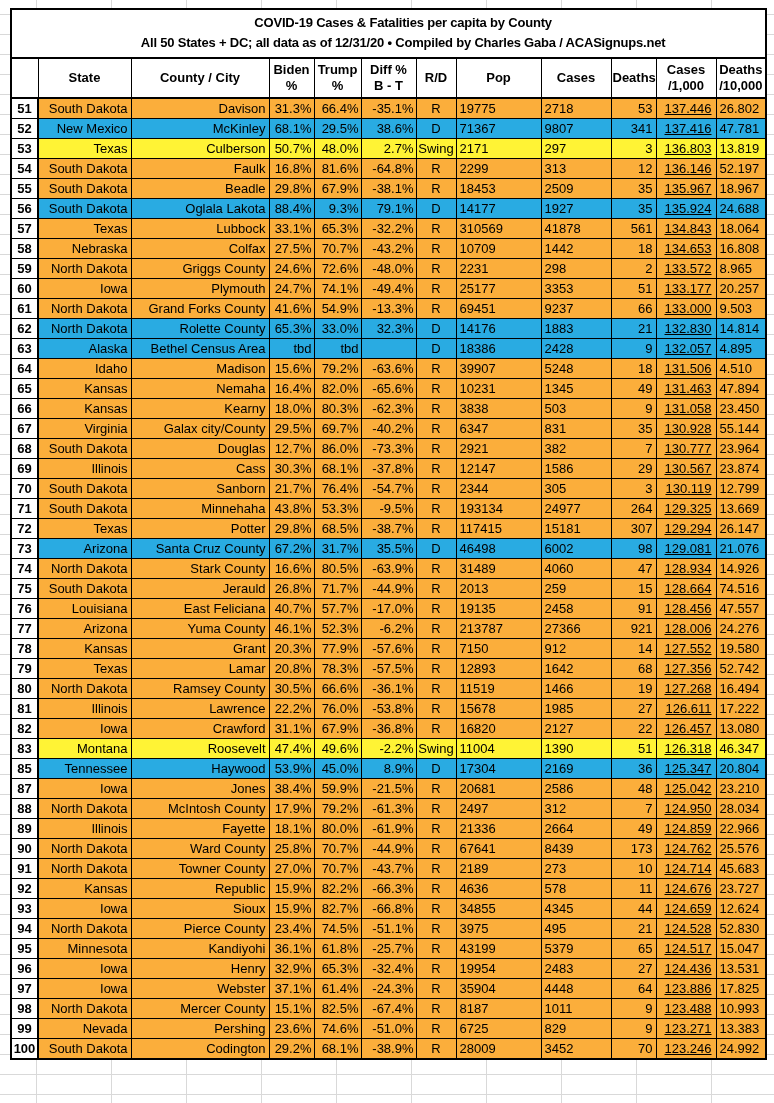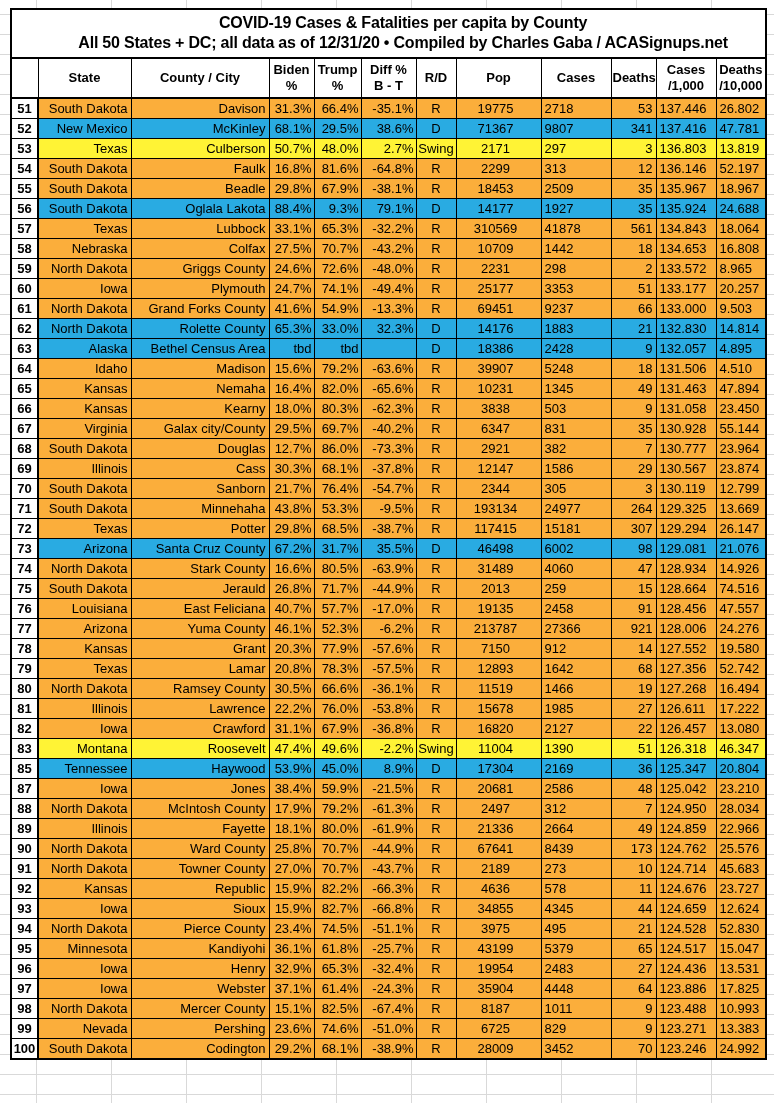--- a/index.html
+++ b/index.html
@@ -13,35 +13,35 @@
     font-family:"Liberation Sans","DejaVu Sans",sans-serif;
     color:#000;
   }
   table.sheet {
     position:absolute; left:10px; top:8px; width:755px;
     border-collapse:collapse; table-layout:fixed;
     background:#fff; border:2px solid #000;
   }
   td, th { border:1px solid #000; overflow:hidden; white-space:nowrap; }
   .title-cell { border-bottom:2px solid #000; text-align:center; padding:3px 0 4px 0; background:#fff; }
-  .title-line  { font-weight:bold; font-size:16px; line-height:20px; letter-spacing:-0.2px;padding-left:29px; }
+  .title-line  { font-weight:bold; font-size:13px; line-height:20px; letter-spacing:-0.2px;padding-left:29px; }
   thead th {
     height:38px; background:#fff; font-weight:bold; font-size:13px; line-height:16px;
     text-align:center; vertical-align:middle; border-bottom:2px solid #000; padding:0 1px;
   }
   tbody tr { height:20px;border-radius:8px; }
   tbody td { font-size:13px; line-height:19px; padding:0 3px; vertical-align:middle; }
   td.c0 { font-weight:bold; text-align:center; border-right:2px solid #000; background:#fff; padding:0 1px; }
   td.c1, td.c2 { text-align:right; }
   td.c3, td.c4, td.c5 { text-align:right; padding-right:2px; }
   td.c6 { text-align:center; padding:0 1px; }
-  td.c7 { text-align:center; padding-right:9px; }
+  td.c7 { text-align:left; padding-right:9px; }
   td.c8 { text-align:left; padding-right:11px; }
   td.c9 { text-align:right; padding-right:3px; }
-  td.c10 { padding-right:4px; }
+  td.c10 { text-align:right; padding-right:4px;text-decoration:underline; }
   td.c11 { text-align:left; padding-right:6px; }
   td.rep   { background:var(--rep-color); }
   td.dem   { background:var(--dem-color); }
   td.swing { background:var(--swing-color); }
 </style>
 </head>
 <body>
 
 <table class="sheet">
   <colgroup>

